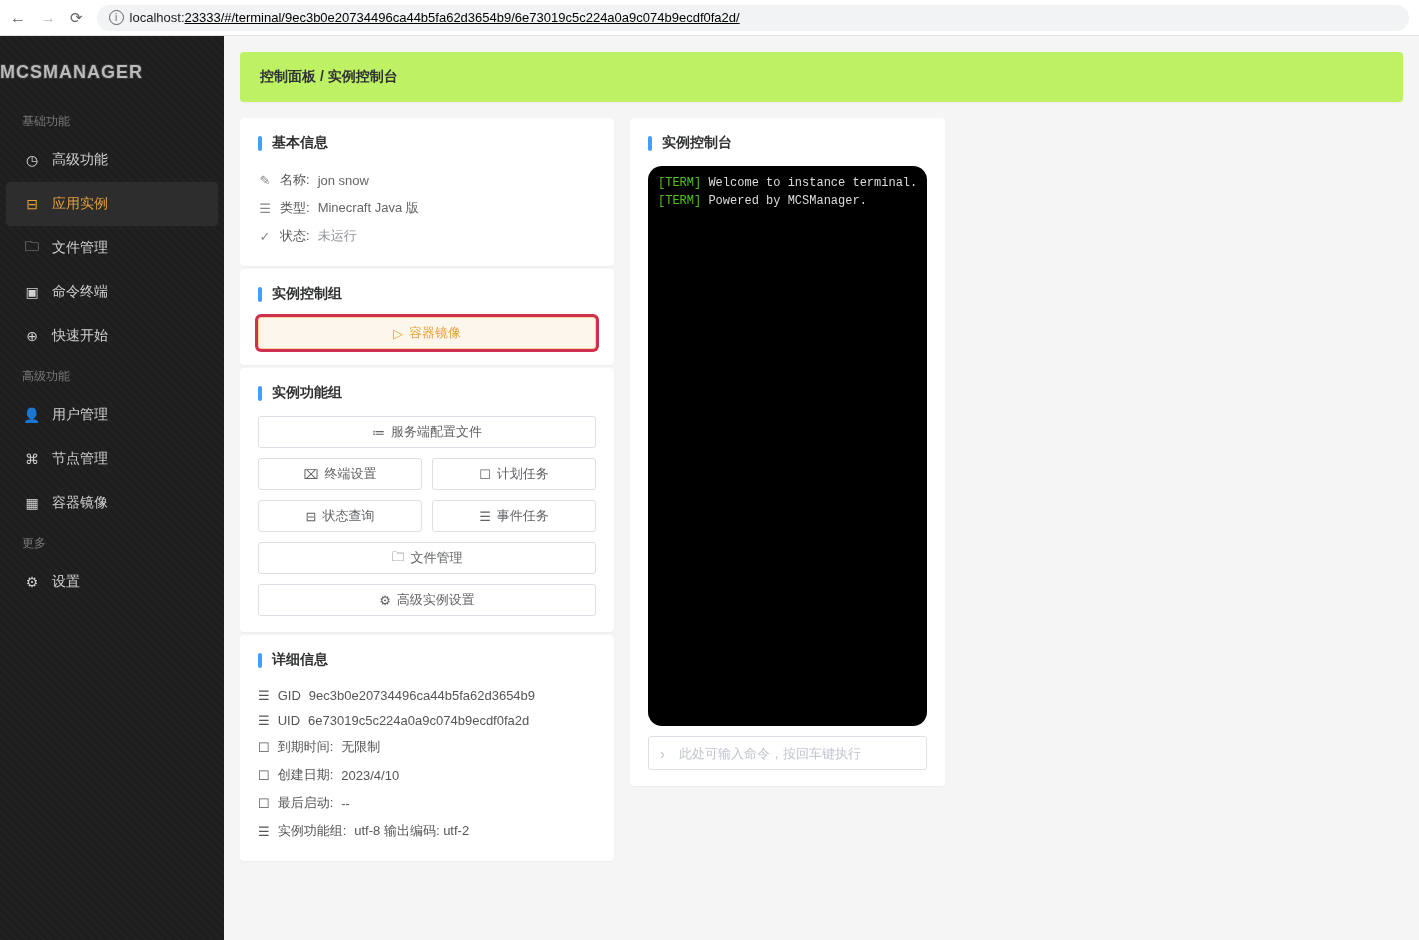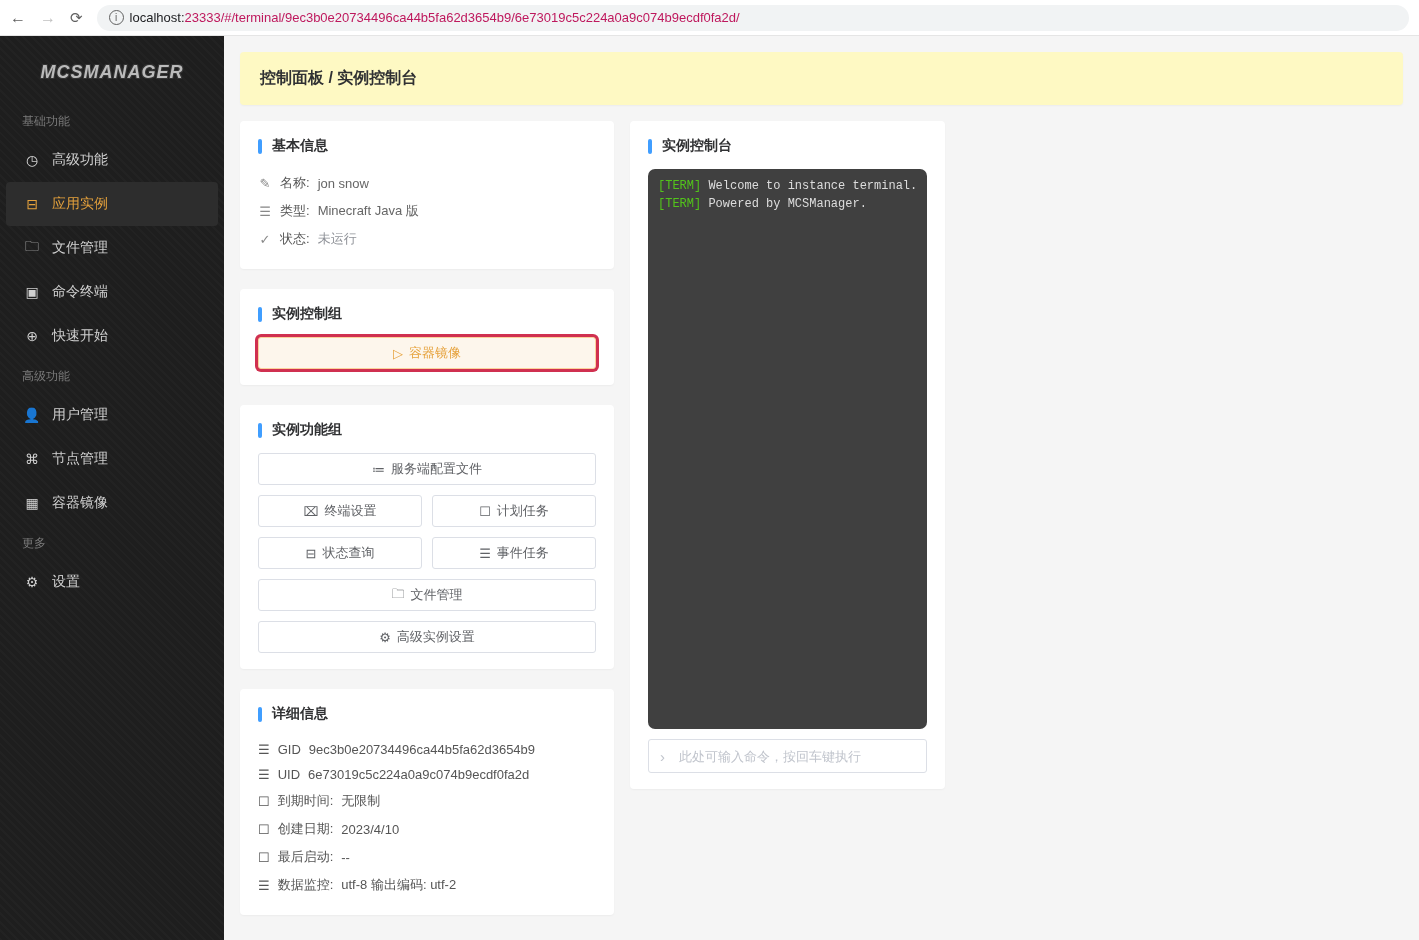--- a/index.html
+++ b/index.html
@@ -7,58 +7,58 @@
     
     
     .browser-chrome { height: 36px; background: #fff; border-bottom: 1px solid #e5e5e5; display: flex; align-items: center; padding: 0 10px; gap: 14px; }
     .nav-arrow { color: #606060; font-size: 16px; cursor: pointer; }
     .nav-arrow.disabled { color: #c0c0c0; }
     .reload-icon { color: #606060; font-size: 15px; cursor: pointer; }
     .url-bar { flex: 1; display: flex; align-items: center; background: #f1f3f4; border-radius: 14px; padding: 4px 12px; height: 26px; gap: 6px; }
     .url-bar .info-icon { color: #606060; font-size: 13px; display: inline-flex; align-items: center; justify-content: center; width: 15px; height: 15px; border: 1px solid #606060; border-radius: 50%; font-size: 10px; }
     .url-bar .url-text { color: #202124; font-size: 13px; }
     .url-bar .url-host { color: #202124; }
-    .url-bar .url-path { color: #be185d; }
+    .url-bar .url-path { color: #000000; text-decoration: underline; }
 
     .app { display: flex; height: calc(100vh - 36px); }
     
     
     .sidebar { width: 224px; background: #1e1e1e; background-image: repeating-linear-gradient(45deg, rgba(255,255,255,0.02) 0, rgba(255,255,255,0.02) 2px, transparent 2px, transparent 6px); color: #c8c8c8; flex-shrink: 0; padding-top: 18px; overflow-y: auto; }
-    .logo { text-align: center; padding: 8px 0 20px; font-style: italic; }
+    .logo { padding: 8px 0 20px; }
     .logo-text { font-family: "Arial Black", sans-serif; font-weight: 900; font-size: 18px; letter-spacing: 1px; color: #bbb; text-shadow: 1px 1px 0 #333, -1px -1px 0 #333, 1px -1px 0 #333, -1px 1px 0 #333; }
     .nav-section-title { padding: 10px 22px 8px; color: #7a7a7a; font-size: 12px; }
     .nav-item { display: flex; align-items: center; gap: 12px; padding: 13px 24px; cursor: pointer; color: #d0d0d0; font-size: 14px; }
     .nav-item.active { background: #2d2d2d; color: #e6a23c; border-radius: 4px; margin: 0 6px; padding: 13px 18px; }
     .nav-icon { width: 16px; height: 16px; display: inline-flex; align-items: center; justify-content: center; }
 
     
     .main { flex: 1; overflow-y: auto; padding: 0 16px 20px 16px; }
-    .breadcrumb-bar { background: #fef9c3; border-radius: 4px; padding: 16px 20px; margin: 16px 0 16px 0; font-size: 16px; font-weight: 600; color: #303133; box-shadow: 0 1px 2px rgba(0,0,0,0.04); }
+    .breadcrumb-bar { background: #bef264; border-radius: 4px; padding: 16px 20px; margin: 16px 0 16px 0; font-size: 14px; font-weight: 600; color: #303133; box-shadow: 0 1px 2px rgba(0,0,0,0.04); }
     
     .two-col { display: flex; gap: 16px; align-items: flex-start; }
-    .left-col { width: 374px; flex-shrink: 0; display: flex; flex-direction: column; gap: 20px; }
+    .left-col { width: 374px; flex-shrink: 0; display: flex; flex-direction: column; gap: 3px; }
     .right-col { flex: 1; display: flex; flex-direction: row; gap: 16px; min-width: 0; }
     
     .card { background: #fff; border-radius: 4px; box-shadow: 0 1px 2px rgba(0,0,0,0.04); padding: 16px 18px; }
     .card-title { display: flex; align-items: center; font-weight: 700; font-size: 14px; color: #303133; margin-bottom: 14px; }
     .card-title::before { content: ''; width: 4px; height: 15px; background: #409eff; border-radius: 2px; margin-right: 10px; }
     
     .info-row { display: flex; align-items: center; gap: 8px; padding: 5px 0; font-size: 13px; color: #555; }
     .info-row .mini-icon { color: #888; width: 14px; display: inline-flex; justify-content: center; }
     .info-label { color: #555; }
     .info-value { color: #666; }
     .status-gray { color: #909399; }
     
     .start-btn { width: 100%; height: 32px; border: 1px solid #fbd19c; background: #fdf6ec; color: #e6a23c; border-radius: 3px; cursor: pointer; font-size: 13px; display: flex; align-items: center; justify-content: center; gap: 6px; box-shadow: 0 0 0 3px #d03050; }
     
     .btn-row { display: flex; gap: 10px; margin-bottom: 10px; }
     .btn-row:last-child { margin-bottom: 0; }
     .func-btn { flex: 1; height: 32px; border: 1px solid #dcdfe6; background: #fff; color: #606266; border-radius: 3px; cursor: pointer; font-size: 13px; display: flex; align-items: center; justify-content: center; gap: 6px; }
     
-    .terminal-area { background: #404040; border-radius: 7px; padding: 8px 10px; font-family: "Consolas", "Courier New", monospace; font-size: 12px; color: #ddd; height: 560px; overflow: auto; line-height: 1.5; }
+    .terminal-area { background: #000000; border-radius: 14px; padding: 8px 10px; font-family: "Consolas", "Courier New", monospace; font-size: 12px; color: #ddd; height: 560px; overflow: auto; line-height: 1.5; }
     .term-tag { color: #52c41a; }
     .cmd-input-wrap { position: relative; margin-top: 10px; }
     .cmd-input-wrap::before { content: "›"; position: absolute; left: 12px; top: 50%; transform: translateY(-50%); color: #c0c4cc; font-size: 15px; }
     .cmd-input-wrap input { width: 100%; height: 34px; border: 1px solid #dcdfe6; border-radius: 3px; padding: 0 12px 0 30px; font-size: 13px; color: #606266; outline: none; }
     .cmd-input-wrap input::placeholder { color: #c0c4cc; }
     
     .history-empty { color: #909399; font-size: 13px; }
     .detail-row { display: flex; align-items: center; gap: 8px; padding: 5px 0; font-size: 13px; color: #555; }
   </style>
 </head>
@@ -221,21 +221,21 @@
             <span>创建日期:</span>
             <span>2023/4/10</span>
           </div>
           <div class="detail-row">
             <span class="mini-icon">☐</span>
             <span>最后启动:</span>
             <span>--</span>
           </div>
           <div class="detail-row">
             <span class="mini-icon">☰</span>
-            <span>数据监控:</span>
+            <span>实例功能组:</span>
             <span>utf-8 输出编码: utf-2</span>
           </div>
         </div>
       </div>
 
       <div class="right-col">
         <div class="card">
           <div class="card-title">实例控制台</div>
           <div class="terminal-area">
             <div><span class="term-tag">[TERM]</span> <span>Welcome to instance terminal.</span></div>

